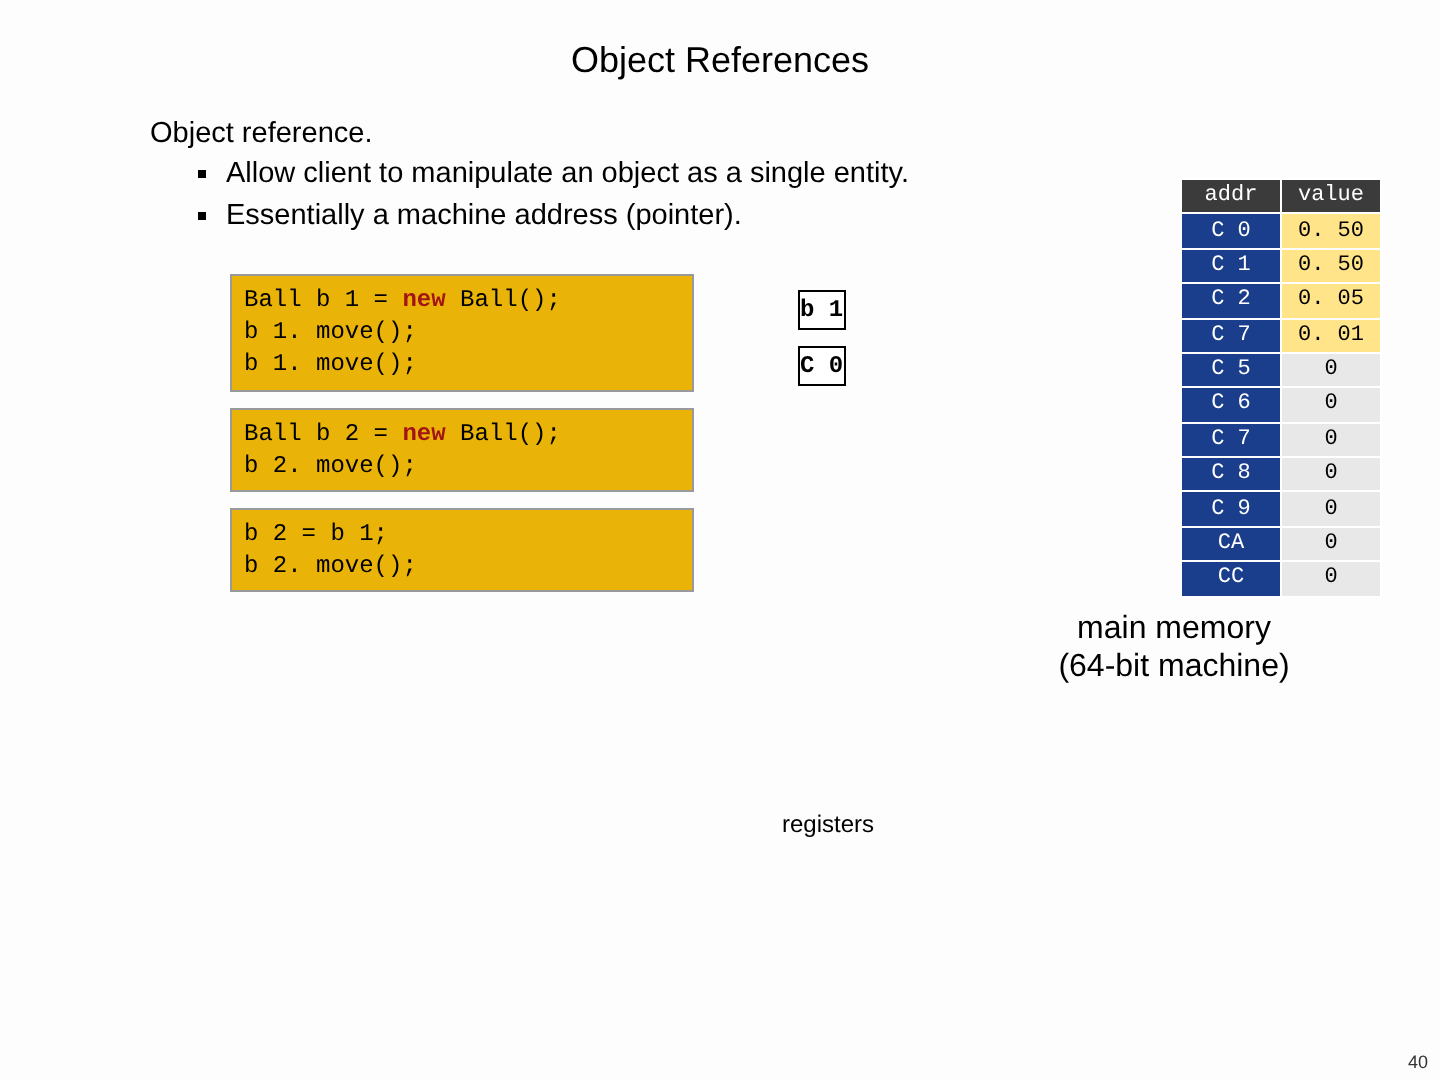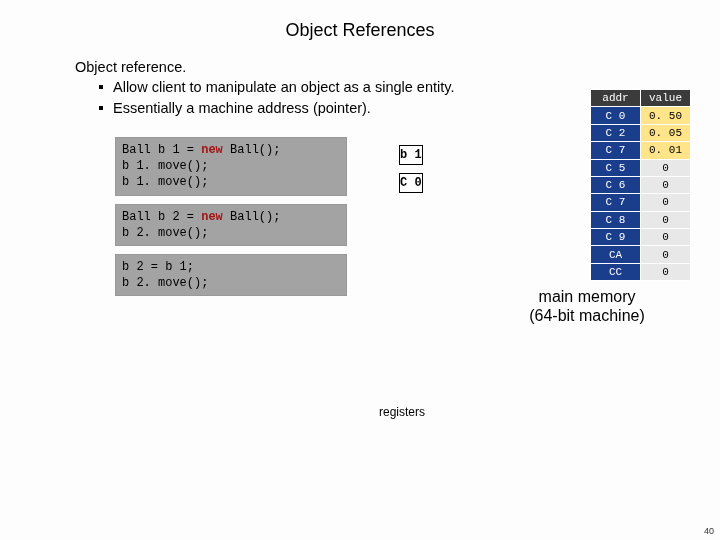--- a/index.html
+++ b/index.html
@@ -48,21 +48,21 @@
   }
   .lower {
     display: flex;
     margin-top: 18px;
   }
   .codecol {
     width: 232px;
     margin-left: 40px;
   }
   .codebox {
-    background: #a3a3a3;
+    background: #eab308;
     border: 1px solid #999;
     font-family: "Courier New", monospace;
     font-size: 12px;
     padding: 4px 6px;
     margin-bottom: 8px;
     line-height: 1.35;
     white-space: pre;
   }
   .kw { color: #a31515; font-weight: bold; }
   .midcol {
@@ -77,21 +77,21 @@
     border: 1px solid #000;
     background: #fff;
     padding: 2px 0;
     text-align: center;
   }
   .reg-b1 { top: 8px; left: 52px; }
   .reg-c0 { top: 36px; left: 52px; }
   .reg-caption {
     position: absolute;
     top: 268px;
-    left: 32px;
+    left: 44px;
     font-size: 12px;
     font-family: "Trebuchet MS", sans-serif;
   }
   .memcol {
     width: 220px;
   }
   .memtable {
     border-collapse: collapse;
     font-family: "Courier New", monospace;
     font-size: 11px;
@@ -173,20 +173,24 @@
           <th>addr</th>
           <th>value</th>
         </tr>
         </tbody>
           <tbody id="memrows">
             <tr>
               <td class="addr">C 0</td>
               <td class="val hl">0. 50</td>
             </tr>
             <tr>
+              <td class="addr">C 1</td>
+              <td class="val hl">0. 50</td>
+            </tr>
+            <tr>
               <td class="addr">C 2</td>
               <td class="val hl">0. 05</td>
             </tr>
             <tr>
               <td class="addr">C 7</td>
               <td class="val hl">0. 01</td>
             </tr>
             <tr>
               <td class="addr">C 5</td>
               <td class="val">0</td>

